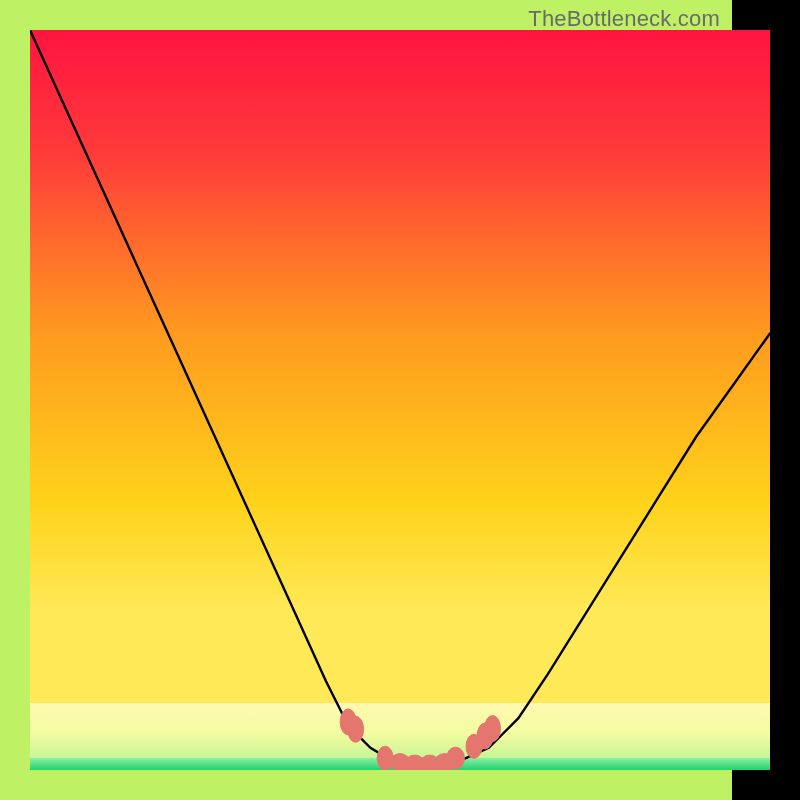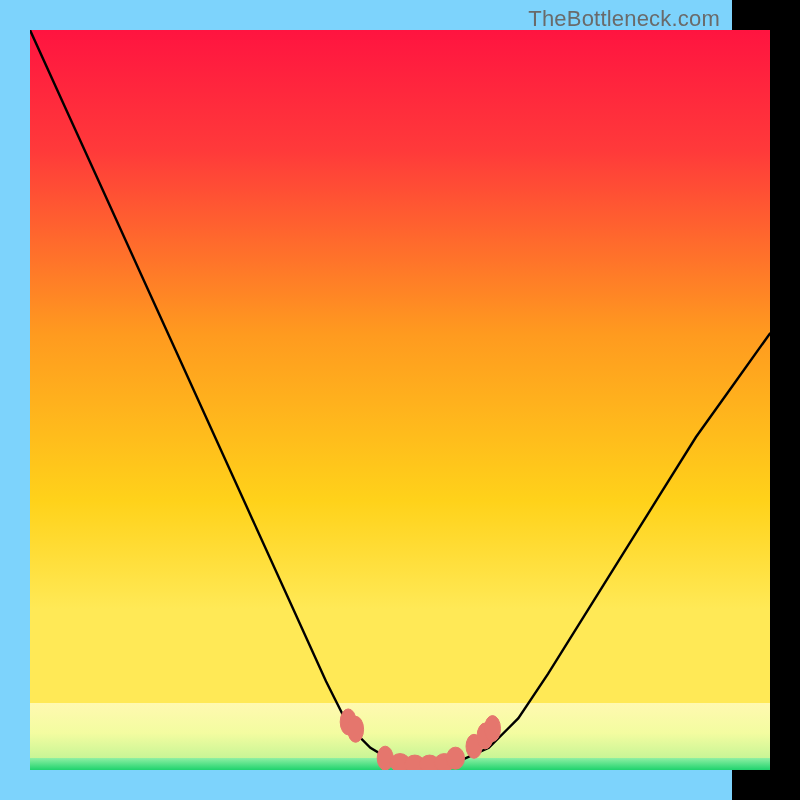--- a/index.html
+++ b/index.html
@@ -8,21 +8,21 @@
     width: 800px;
     height: 800px;
     background: #000;
     overflow: hidden;
     font-family: Arial, Helvetica, sans-serif;
   }
   .stage {
     position: relative;
     width: 732px;
     height: 800px;
-    background: #7dd3fc;
+    background: #bef264;
   }
   .plot-area {
     position: absolute;
     left: 30px;
     top: 30px;
     width: 740px;
     height: 740px;
   }
   .watermark {
     position: absolute;

